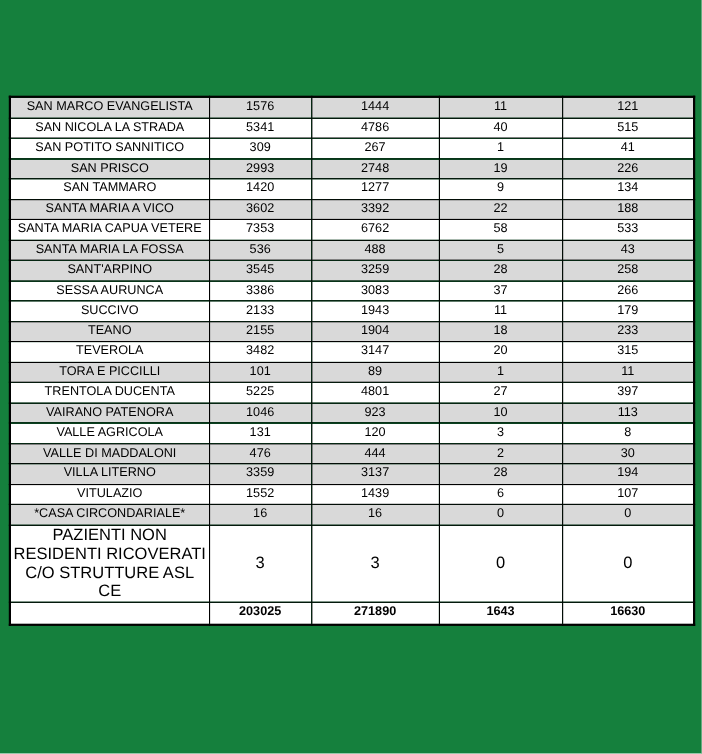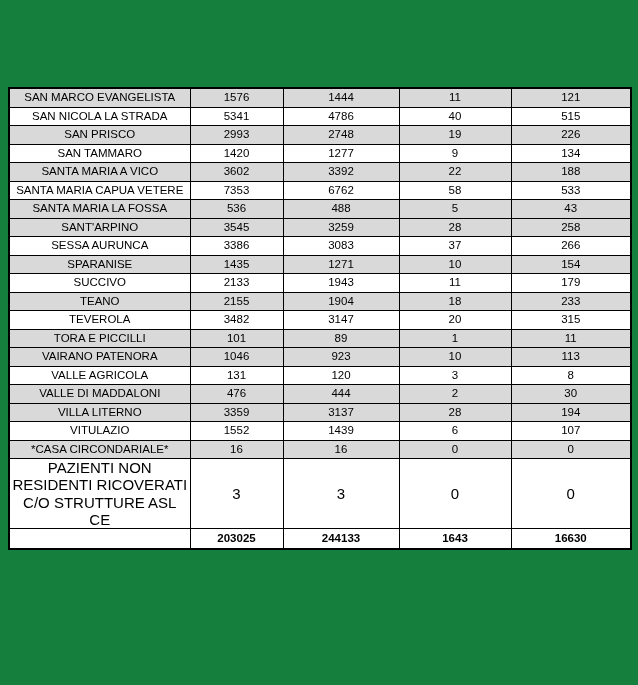--- a/index.html
+++ b/index.html
@@ -73,20 +73,27 @@
           <td>11</td>
           <td>121</td>
         </tr>
         <tr class="">
           <td>SAN NICOLA LA STRADA</td>
           <td>5341</td>
           <td>4786</td>
           <td>40</td>
           <td>515</td>
         </tr>
+        <tr class="">
+          <td>SAN POTITO SANNITICO</td>
+          <td>309</td>
+          <td>267</td>
+          <td>1</td>
+          <td>41</td>
+        </tr>
         <tr class="shaded">
           <td>SAN PRISCO</td>
           <td>2993</td>
           <td>2748</td>
           <td>19</td>
           <td>226</td>
         </tr>
         <tr class="">
           <td>SAN TAMMARO</td>
           <td>1420</td>
@@ -122,27 +129,20 @@
           <td>28</td>
           <td>258</td>
         </tr>
         <tr class="">
           <td>SESSA AURUNCA</td>
           <td>3386</td>
           <td>3083</td>
           <td>37</td>
           <td>266</td>
         </tr>
-        <tr class="shaded">
-          <td>SPARANISE</td>
-          <td>1435</td>
-          <td>1271</td>
-          <td>10</td>
-          <td>154</td>
-        </tr>
         <tr class="">
           <td>SUCCIVO</td>
           <td>2133</td>
           <td>1943</td>
           <td>11</td>
           <td>179</td>
         </tr>
         <tr class="shaded">
           <td>TEANO</td>
           <td>2155</td>
@@ -157,20 +157,27 @@
           <td>20</td>
           <td>315</td>
         </tr>
         <tr class="shaded">
           <td>TORA E PICCILLI</td>
           <td>101</td>
           <td>89</td>
           <td>1</td>
           <td>11</td>
         </tr>
+        <tr class="">
+          <td>TRENTOLA DUCENTA</td>
+          <td>5225</td>
+          <td>4801</td>
+          <td>27</td>
+          <td>397</td>
+        </tr>
         <tr class="shaded">
           <td>VAIRANO PATENORA</td>
           <td>1046</td>
           <td>923</td>
           <td>10</td>
           <td>113</td>
         </tr>
         <tr class="">
           <td>VALLE AGRICOLA</td>
           <td>131</td>
@@ -209,19 +216,19 @@
         <tr class="multiline">
           <td>PAZIENTI NON RESIDENTI RICOVERATI C/O STRUTTURE ASL CE</td>
           <td>3</td>
           <td>3</td>
           <td>0</td>
           <td>0</td>
         </tr>
         <tr class="total">
           <td></td>
           <td>203025</td>
-          <td>244133</td>
+          <td>271890</td>
           <td>1643</td>
           <td>16630</td>
         </tr>
       </tbody>
   </table>
 </div>
 
 </body></html>

